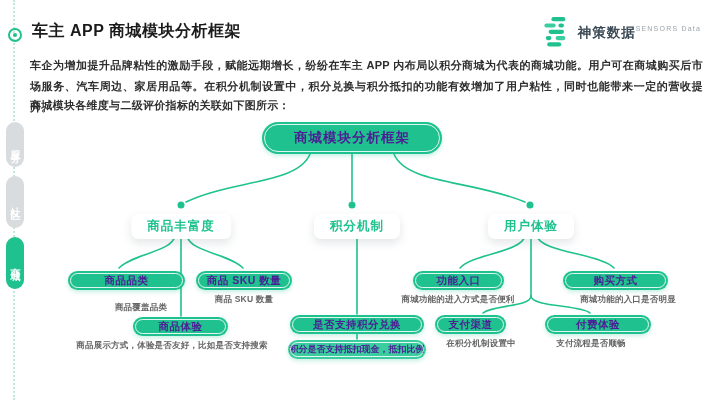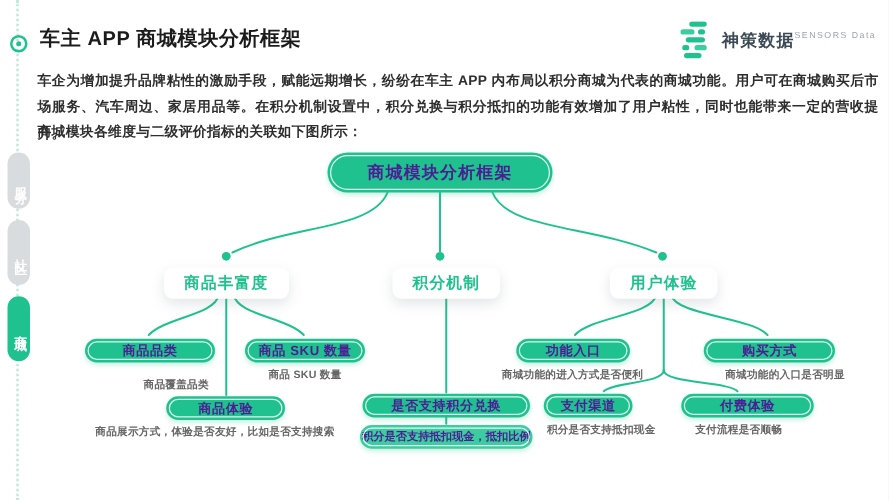--- a/index.html
+++ b/index.html
@@ -115,32 +115,32 @@
       <circle cx="530" cy="205" r="3.5"></circle>
     </g>
   </svg>
 
   <div class="gpill root-pill">商城模块分析框架</div>
 
   <div class="cat" style="left:181px;">商品丰富度</div>
   <div class="cat" style="left:357px;">积分机制</div>
   <div class="cat" style="left:531px;">用户体验</div>
 
-  <div class="gpill node" style="left:68px;top:271px;width:104px;">商品品类</div>
+  <div class="gpill node" style="left:68px;top:271px;width:117px;">商品品类</div>
   <div class="gpill node" style="left:196px;top:271px;width:96px;">商品 SKU 数量</div>
   <div class="gpill node" style="left:133px;top:317px;width:95px;">商品体验</div>
   <div class="desc" style="left:117px;top:302px;margin-left:24px;">商品覆盖品类</div>
   <div class="desc" style="left:244px;top:294px;">商品 SKU 数量</div>
   <div class="desc" style="left:172px;top:340px;">商品展示方式，体验是否友好，比如是否支持搜索</div>
 
   <div class="gpill node" style="left:290px;top:315px;width:134px;">是否支持积分兑换</div>
   <div class="gpill node small light" style="left:288px;top:340px;width:138px;">积分是否支持抵扣现金，抵扣比例</div>
 
   <div class="gpill node" style="left:413px;top:271px;width:91px;">功能入口</div>
   <div class="gpill node" style="left:563px;top:271px;width:105px;">购买方式</div>
   <div class="gpill node" style="left:435px;top:315px;width:71px;">支付渠道</div>
   <div class="gpill node" style="left:545px;top:315px;width:106px;">付费体验</div>
   <div class="desc" style="left:458px;top:294px;">商城功能的进入方式是否便利</div>
   <div class="desc" style="left:616px;top:294px;margin-left:12px;">商城功能的入口是否明显</div>
-  <div class="desc" style="left:481px;top:338px;">积分是否支持抵扣现金</div>
+  <div class="desc" style="left:481px;top:338px;">在积分机制设置中</div>
   <div class="desc" style="left:591px;top:338px;">支付流程是否顺畅</div>
 
 </div>
 
 </body></html>

